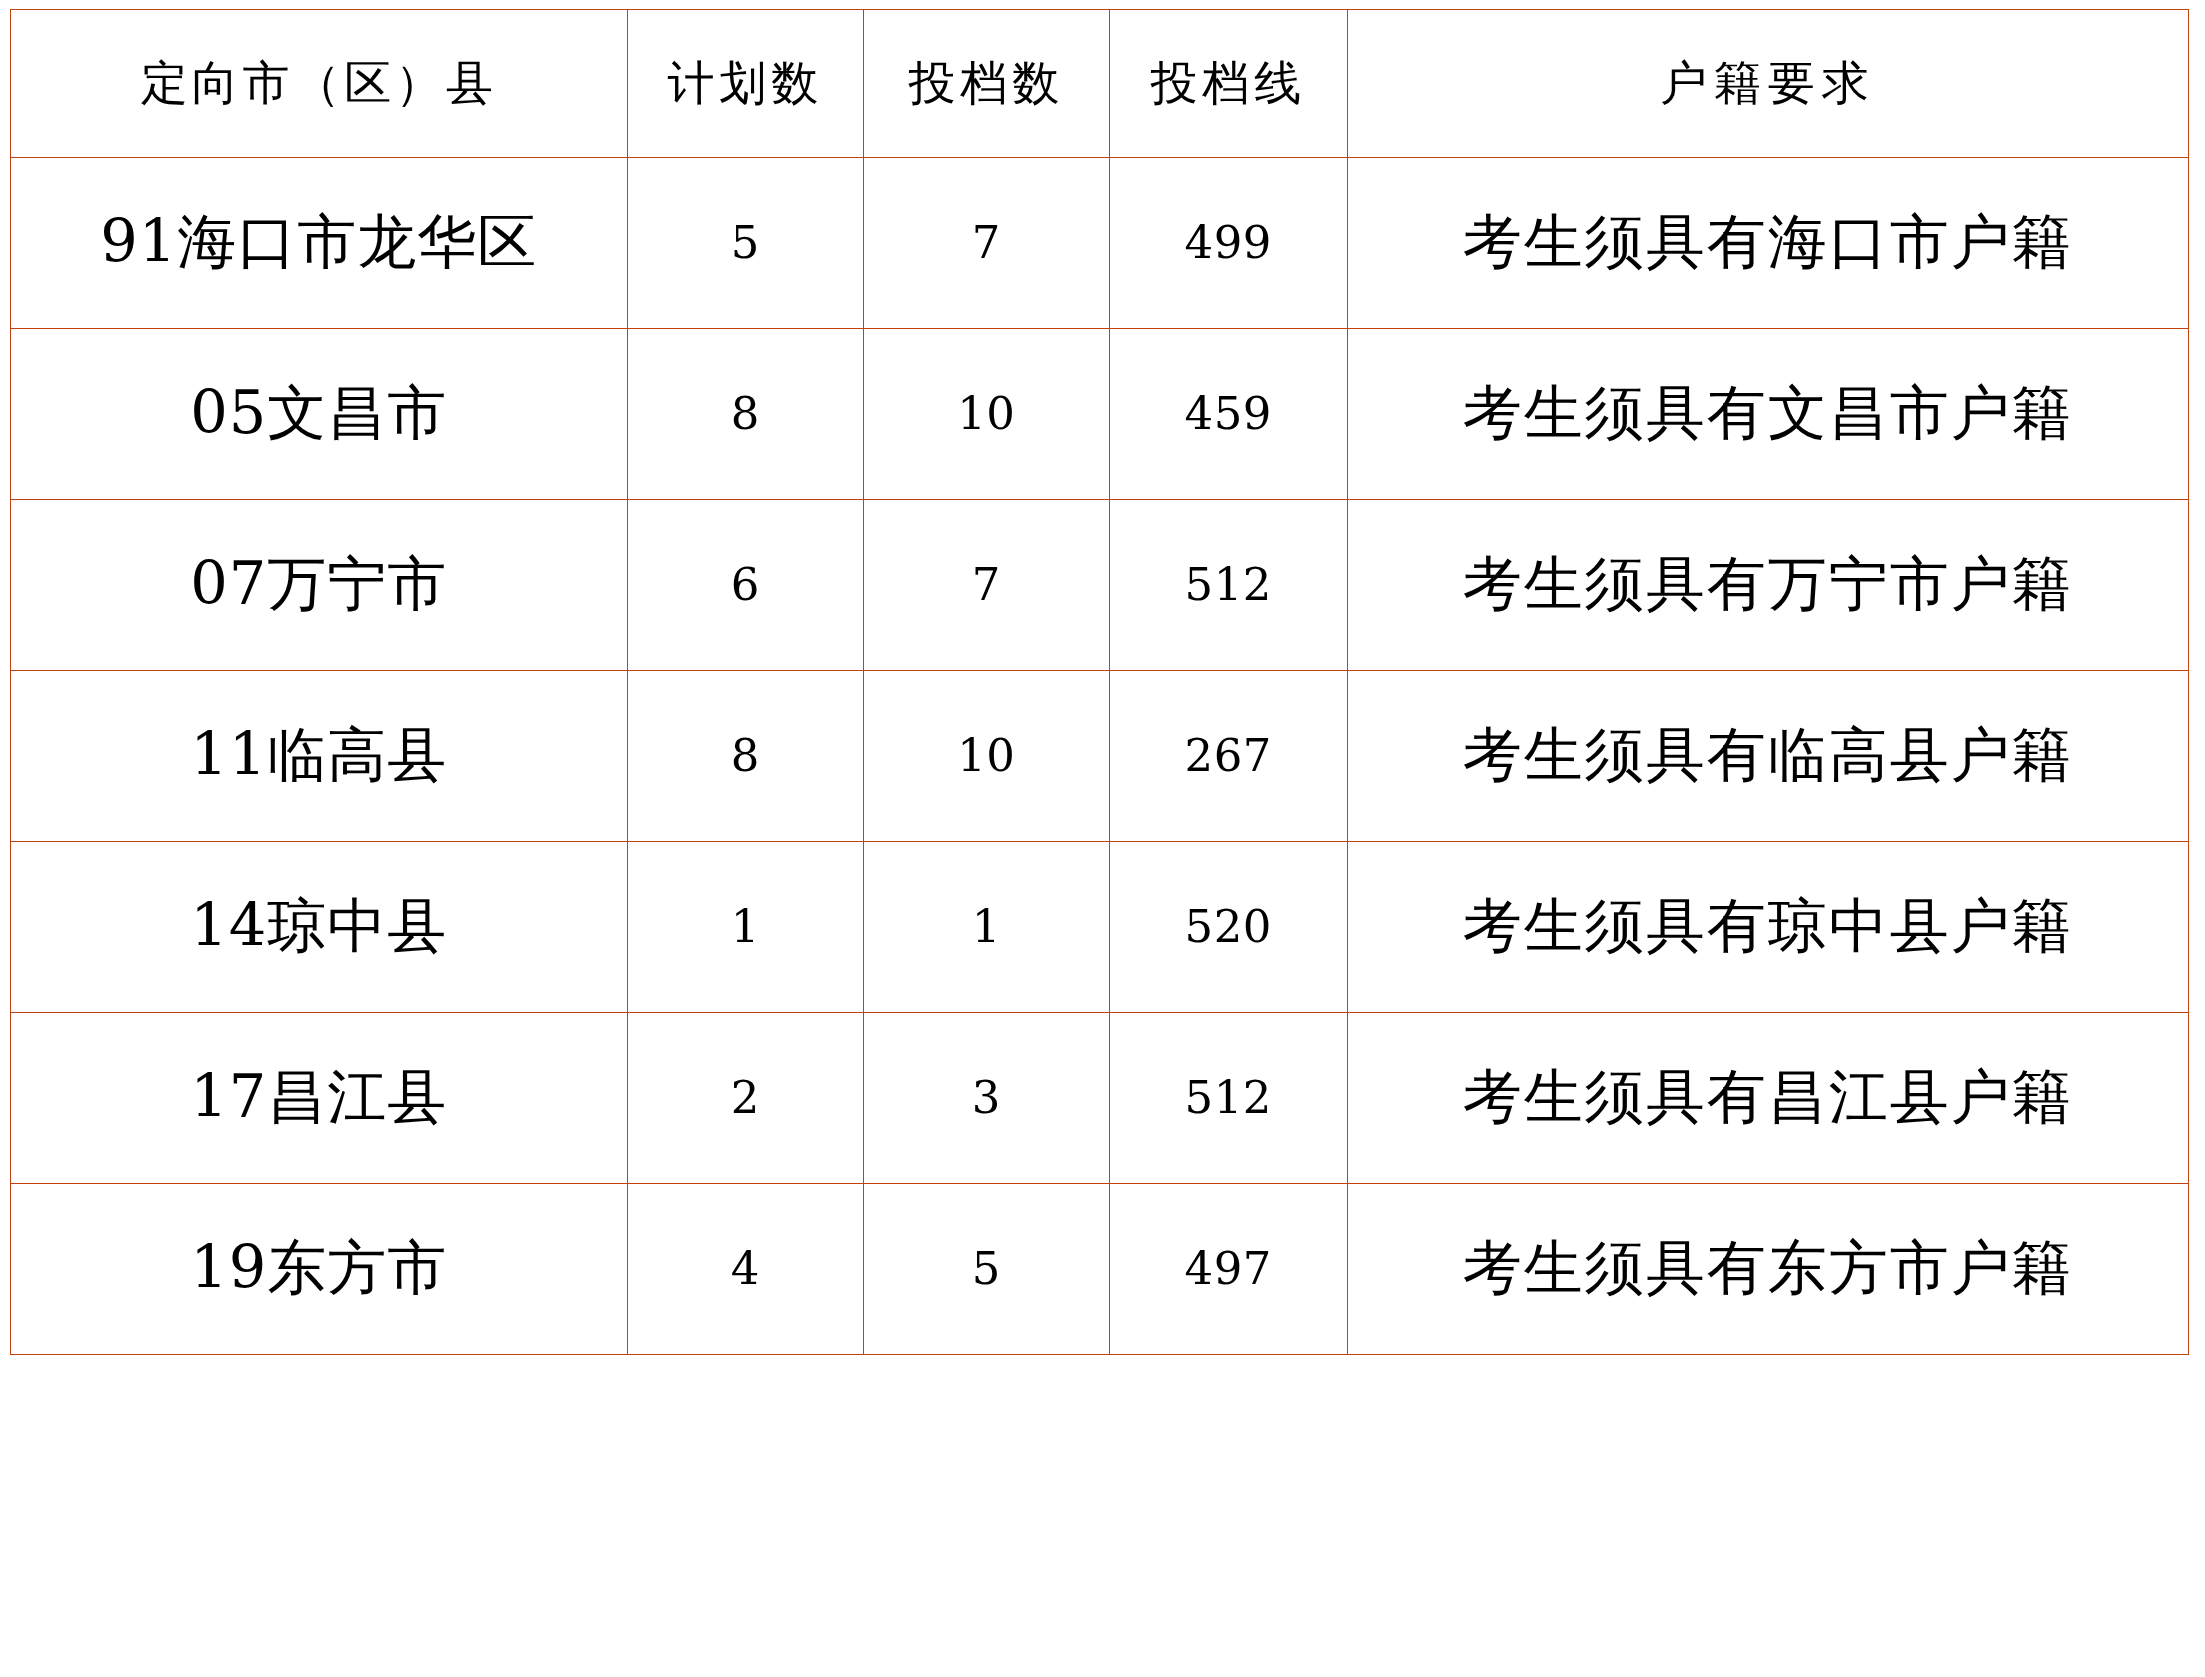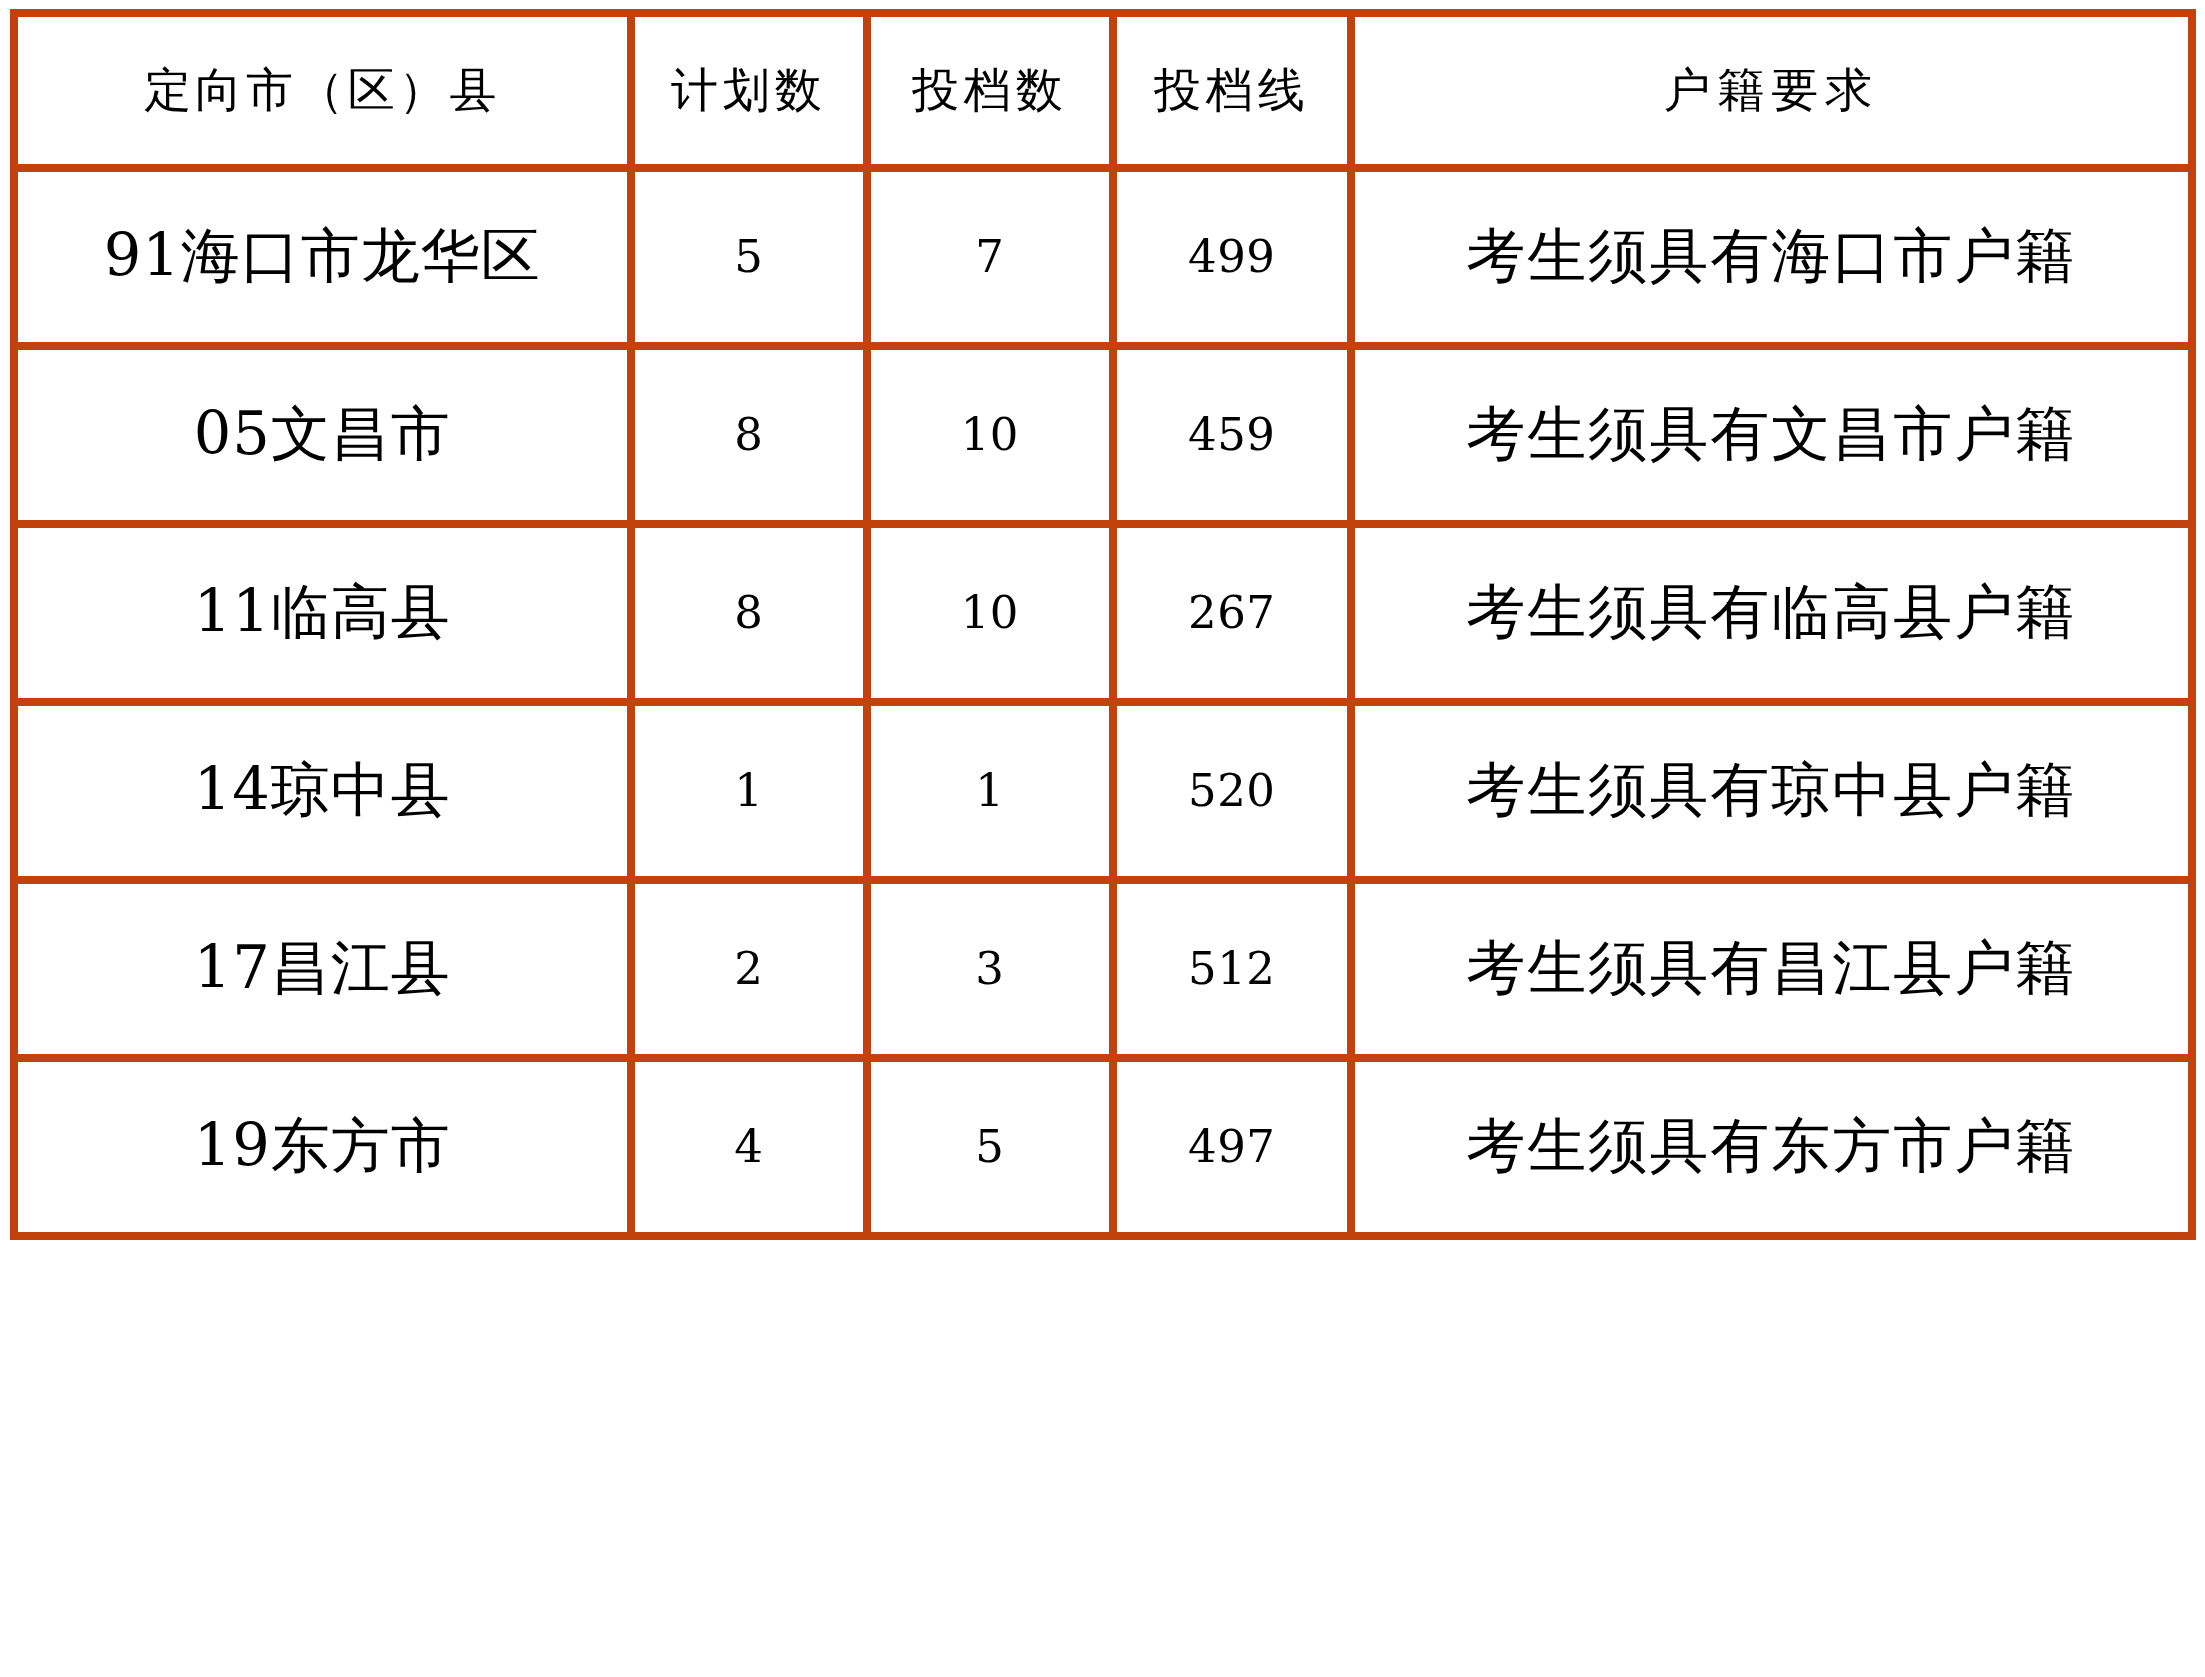--- a/index.html
+++ b/index.html
@@ -23,21 +23,21 @@
   }
   table.score-table {
     border-collapse: collapse;
     table-layout: fixed;
     width: 2179px;
     margin: 8.8px 0 0 9.8px;
     background: #ffffff;
   }
   table.score-table td,
   table.score-table th {
-    border: 8px solid #c2410c;
+    border: 1px solid #c2410c;
     text-align: center;
     vertical-align: middle;
     font-weight: normal;
     padding: 0;
     line-height: 1.2;
   }
   col.c-region  { width: 617px; }
   col.c-plan    { width: 236px; }
   col.c-applied { width: 246px; }
   col.c-line    { width: 238px; }
@@ -99,20 +99,27 @@
         <td class="cell-req">考生须具有海口市户籍</td>
       </tr>
       <tr>
         <td class="cell-region">05文昌市</td>
         <td class="cell-num">8</td>
         <td class="cell-num">10</td>
         <td class="cell-num">459</td>
         <td class="cell-req">考生须具有文昌市户籍</td>
       </tr>
       <tr>
+        <td class="cell-region">07万宁市</td>
+        <td class="cell-num">6</td>
+        <td class="cell-num">7</td>
+        <td class="cell-num">512</td>
+        <td class="cell-req">考生须具有万宁市户籍</td>
+      </tr>
+      <tr>
         <td class="cell-region">11临高县</td>
         <td class="cell-num">8</td>
         <td class="cell-num">10</td>
         <td class="cell-num">267</td>
         <td class="cell-req">考生须具有临高县户籍</td>
       </tr>
       <tr>
         <td class="cell-region">14琼中县</td>
         <td class="cell-num">1</td>
         <td class="cell-num">1</td>

